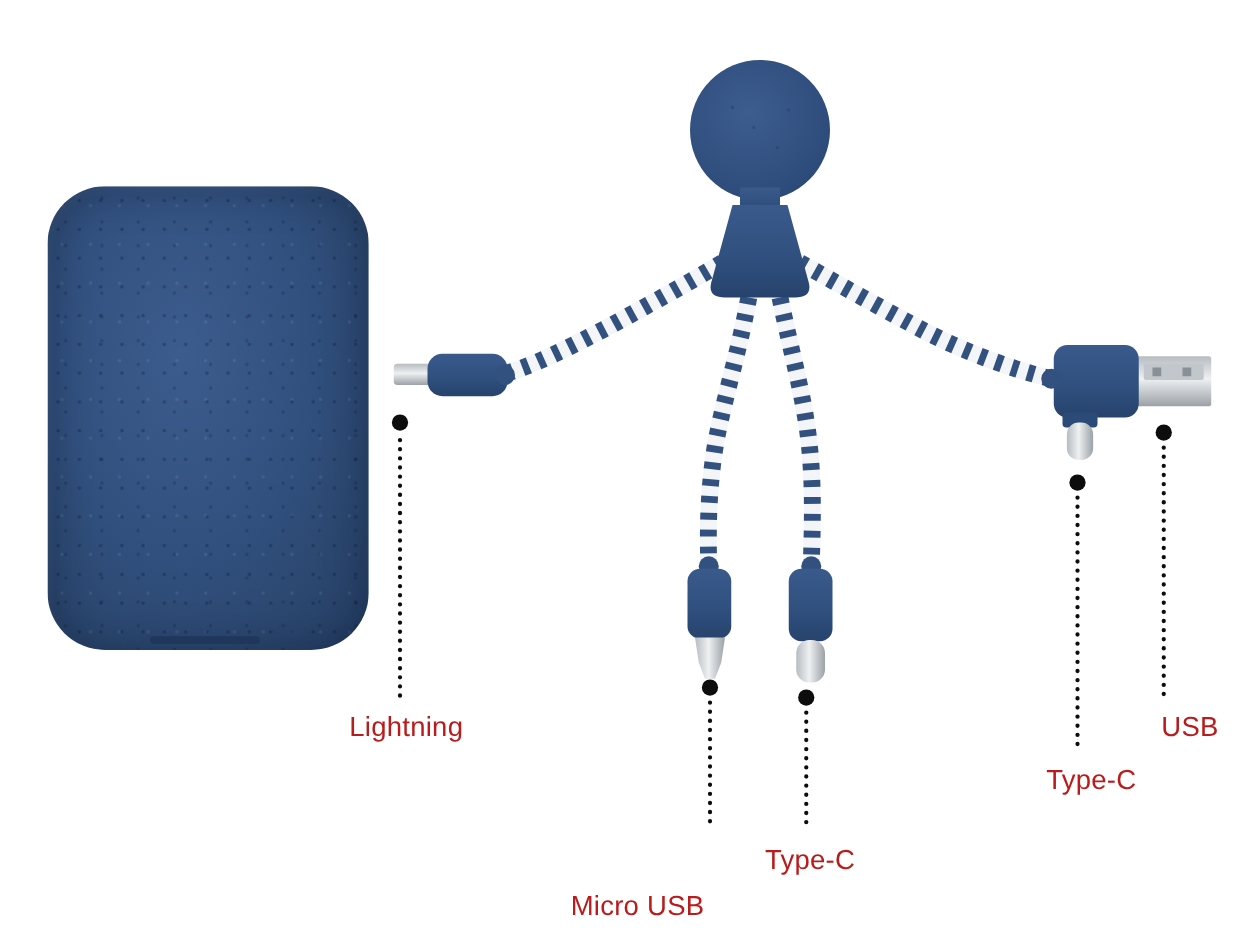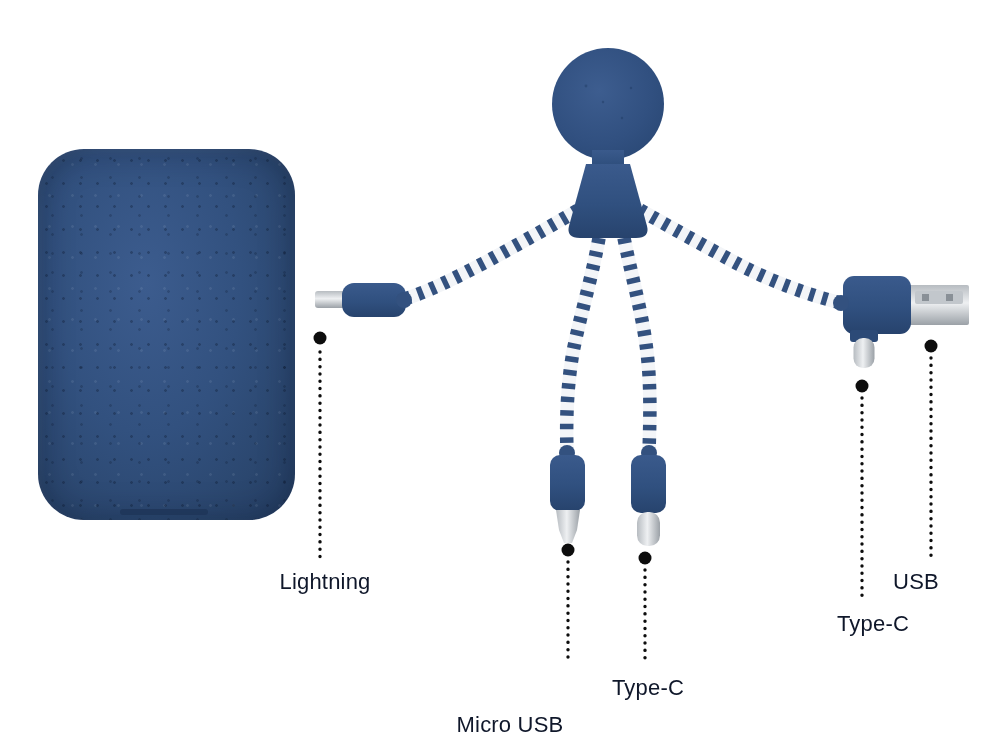--- a/index.html
+++ b/index.html
@@ -17,21 +17,21 @@
   .pb-slot{position:absolute;left:82px;bottom:5px;width:88px;height:6px;border-radius:3px;
     background:#1e3457;opacity:.8;}
   
   .scene{position:absolute;left:0;top:0;}
   .cbl-w{fill:none;stroke:#f3f5f8;stroke-width:13.5;stroke-linecap:round;}
   .cbl-b{fill:none;stroke:#33517f;stroke-width:13.5;stroke-dasharray:5.5 8;}
   .dotline{stroke:#0d0d0d;stroke-width:3.4;stroke-linecap:round;stroke-dasharray:0.1 7.2;fill:none;}
   .dot{fill:#0d0d0d;}
   .speck{fill:#1f3a61;opacity:.45;}
   
-  .ann-label{position:absolute;transform:translateX(-50%);font-size:22px;color:#0f172a;
+  .ann-label{position:absolute;transform:translateX(-50%);font-size:22px;color:#b91c1c;
     white-space:nowrap;letter-spacing:0.2px;}
 </style>
 </head>
 <body>
 
 <div class="stage">
 
   <div class="powerbank">
     <div class="pb-slot"></div>
   </div>
@@ -127,15 +127,15 @@
 
       <circle class="dot" cx="931" cy="346" r="6.5"></circle>
       <line class="dotline" x1="931" y1="358" x2="931" y2="560"></line>
     </g>
   </svg>
 
   <div class="ann-label" style="left:325px; top:569px;">Lightning</div>
   <div class="ann-label" style="left:510px; top:712px;">Micro USB</div>
   <div class="ann-label" style="left:648px; top:675px;">Type-C</div>
   <div class="ann-label" style="left:873px; top:611px;">Type-C</div>
-  <div class="ann-label" style="left:916px; top:569px;">USB</div>
+  <div class="ann-label" style="left:952px; top:569px;">USB</div>
 
 </div>
 
 </body></html>

